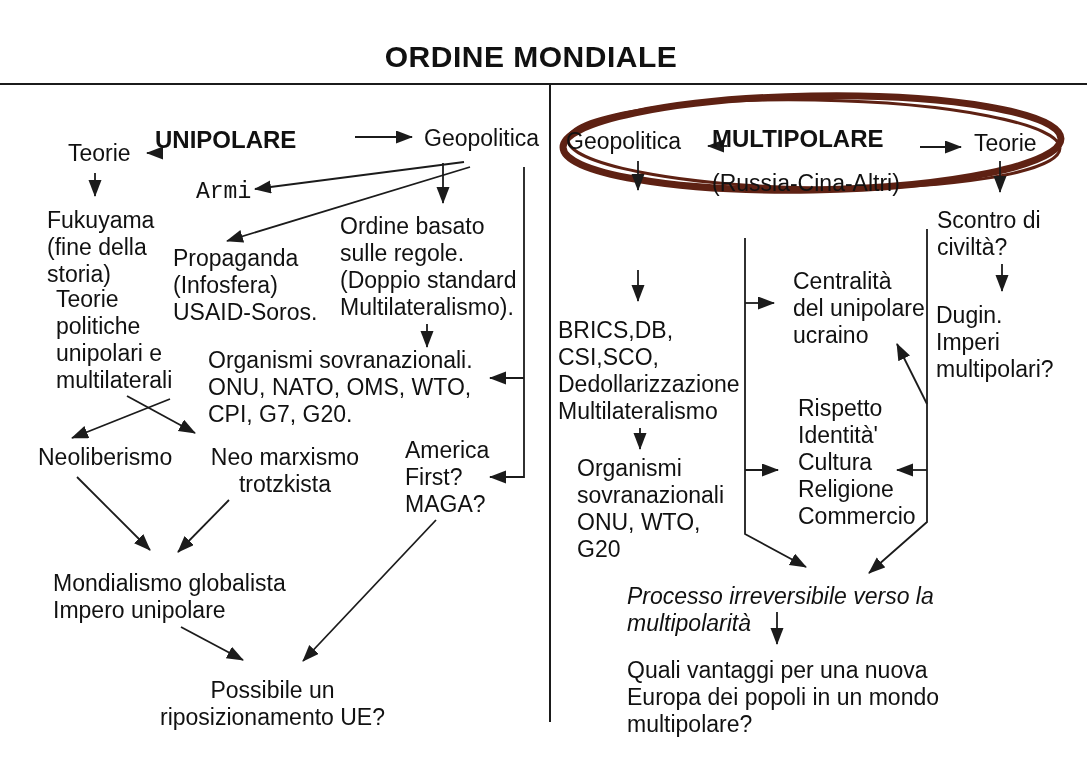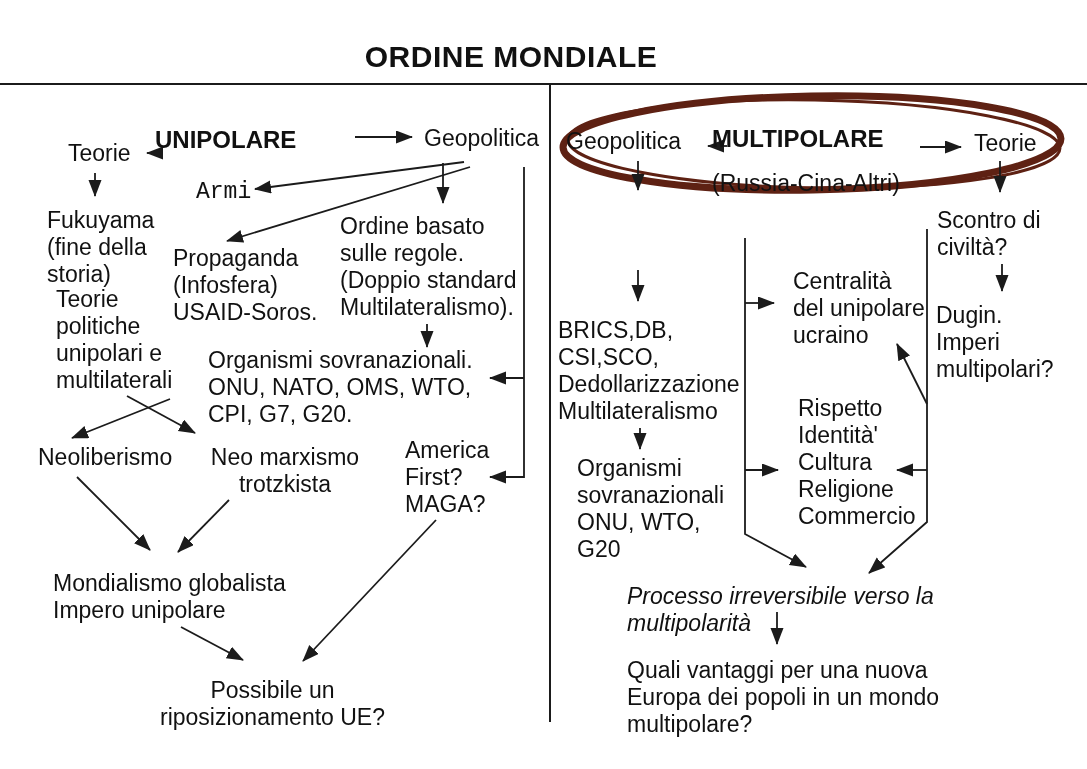--- a/index.html
+++ b/index.html
@@ -2,21 +2,21 @@
 <html><head>
 <meta charset="utf-8">
 <style>
   html,body{margin:0;padding:0;background:#fff;}
   .canvas{
     position:relative;width:1087px;height:769px;background:#fff;
     font-family:"Liberation Sans",sans-serif;color:#111;overflow:hidden;
   }
   .title{
     position:absolute;left:0;top:40px;width:1022px;text-align:center;
-    font-weight:700;font-size:30px;letter-spacing:.5px;
+    font-weight:700;font-size:30px;letter-spacing:.5px;padding-left:20px;
   }
   .node{position:absolute;font-size:23px;line-height:27px;white-space:pre-line;}
   .center{text-align:center;}
   .heading{position:absolute;text-align:left;white-space:pre-line;}
   .heading .t{font-weight:700;font-size:24px;line-height:27px;}
   .heading .s{font-size:23px;line-height:26px;}
   svg{position:absolute;left:0;top:0;}
 </style>
 </head>
 <body>

